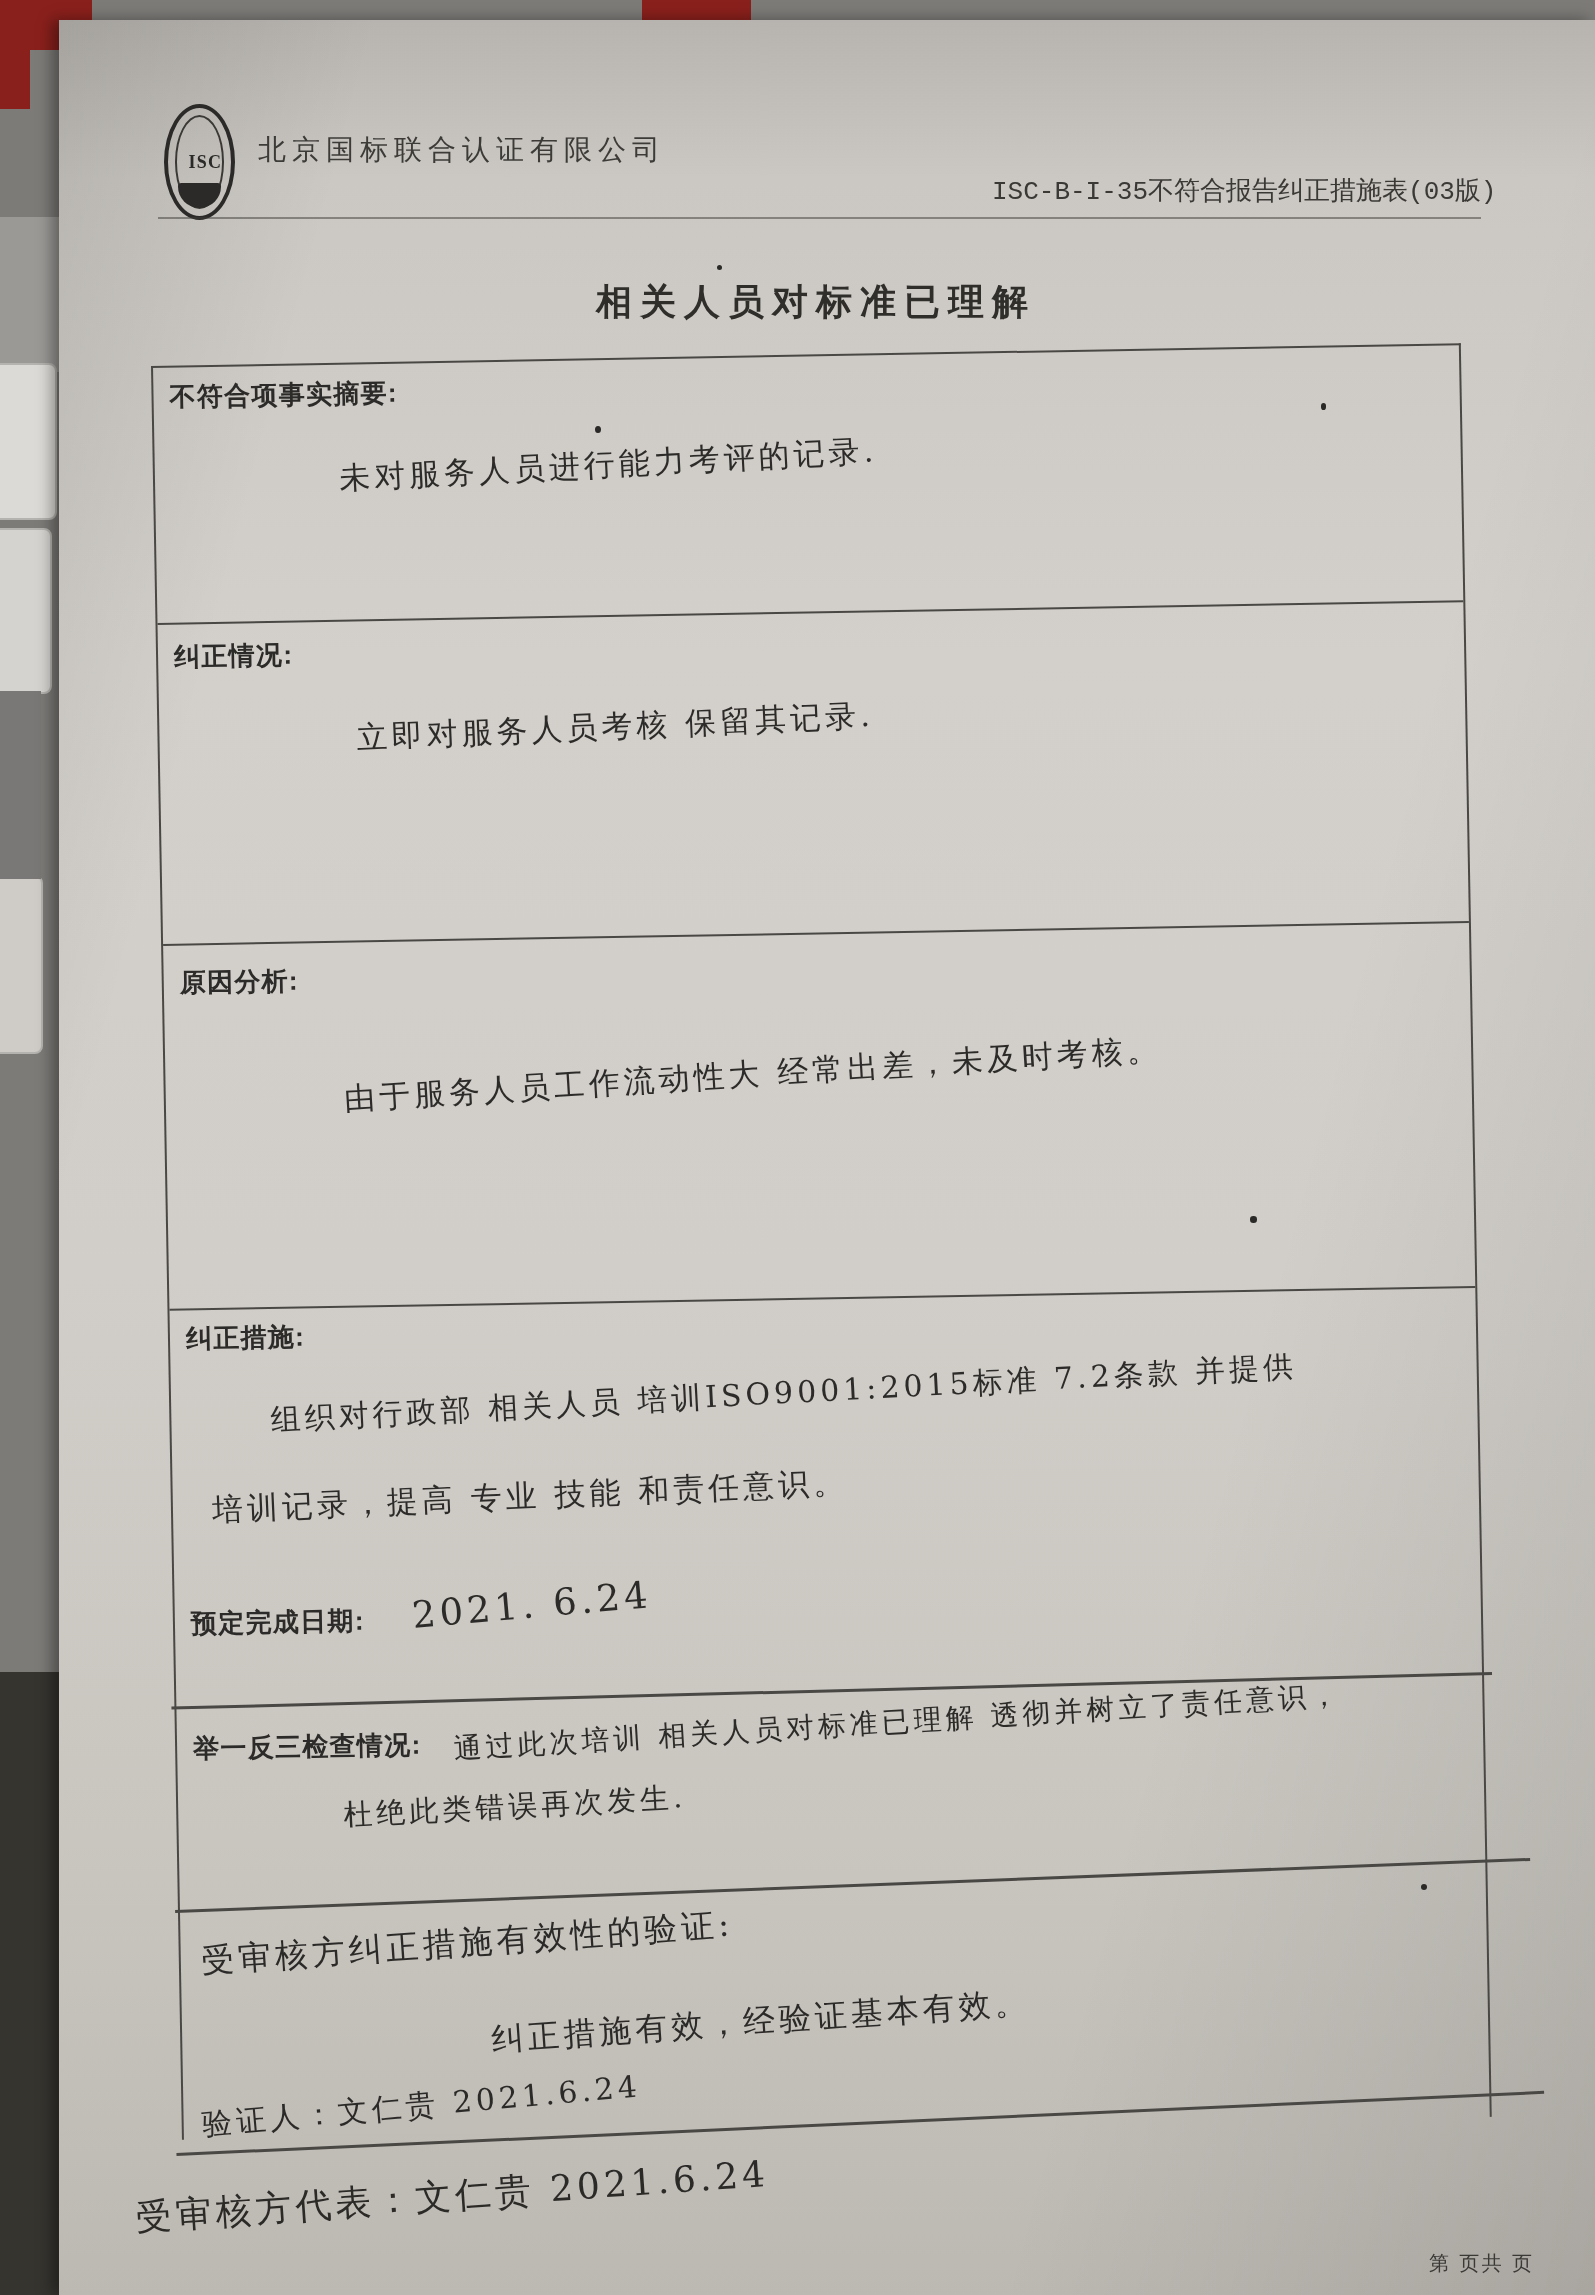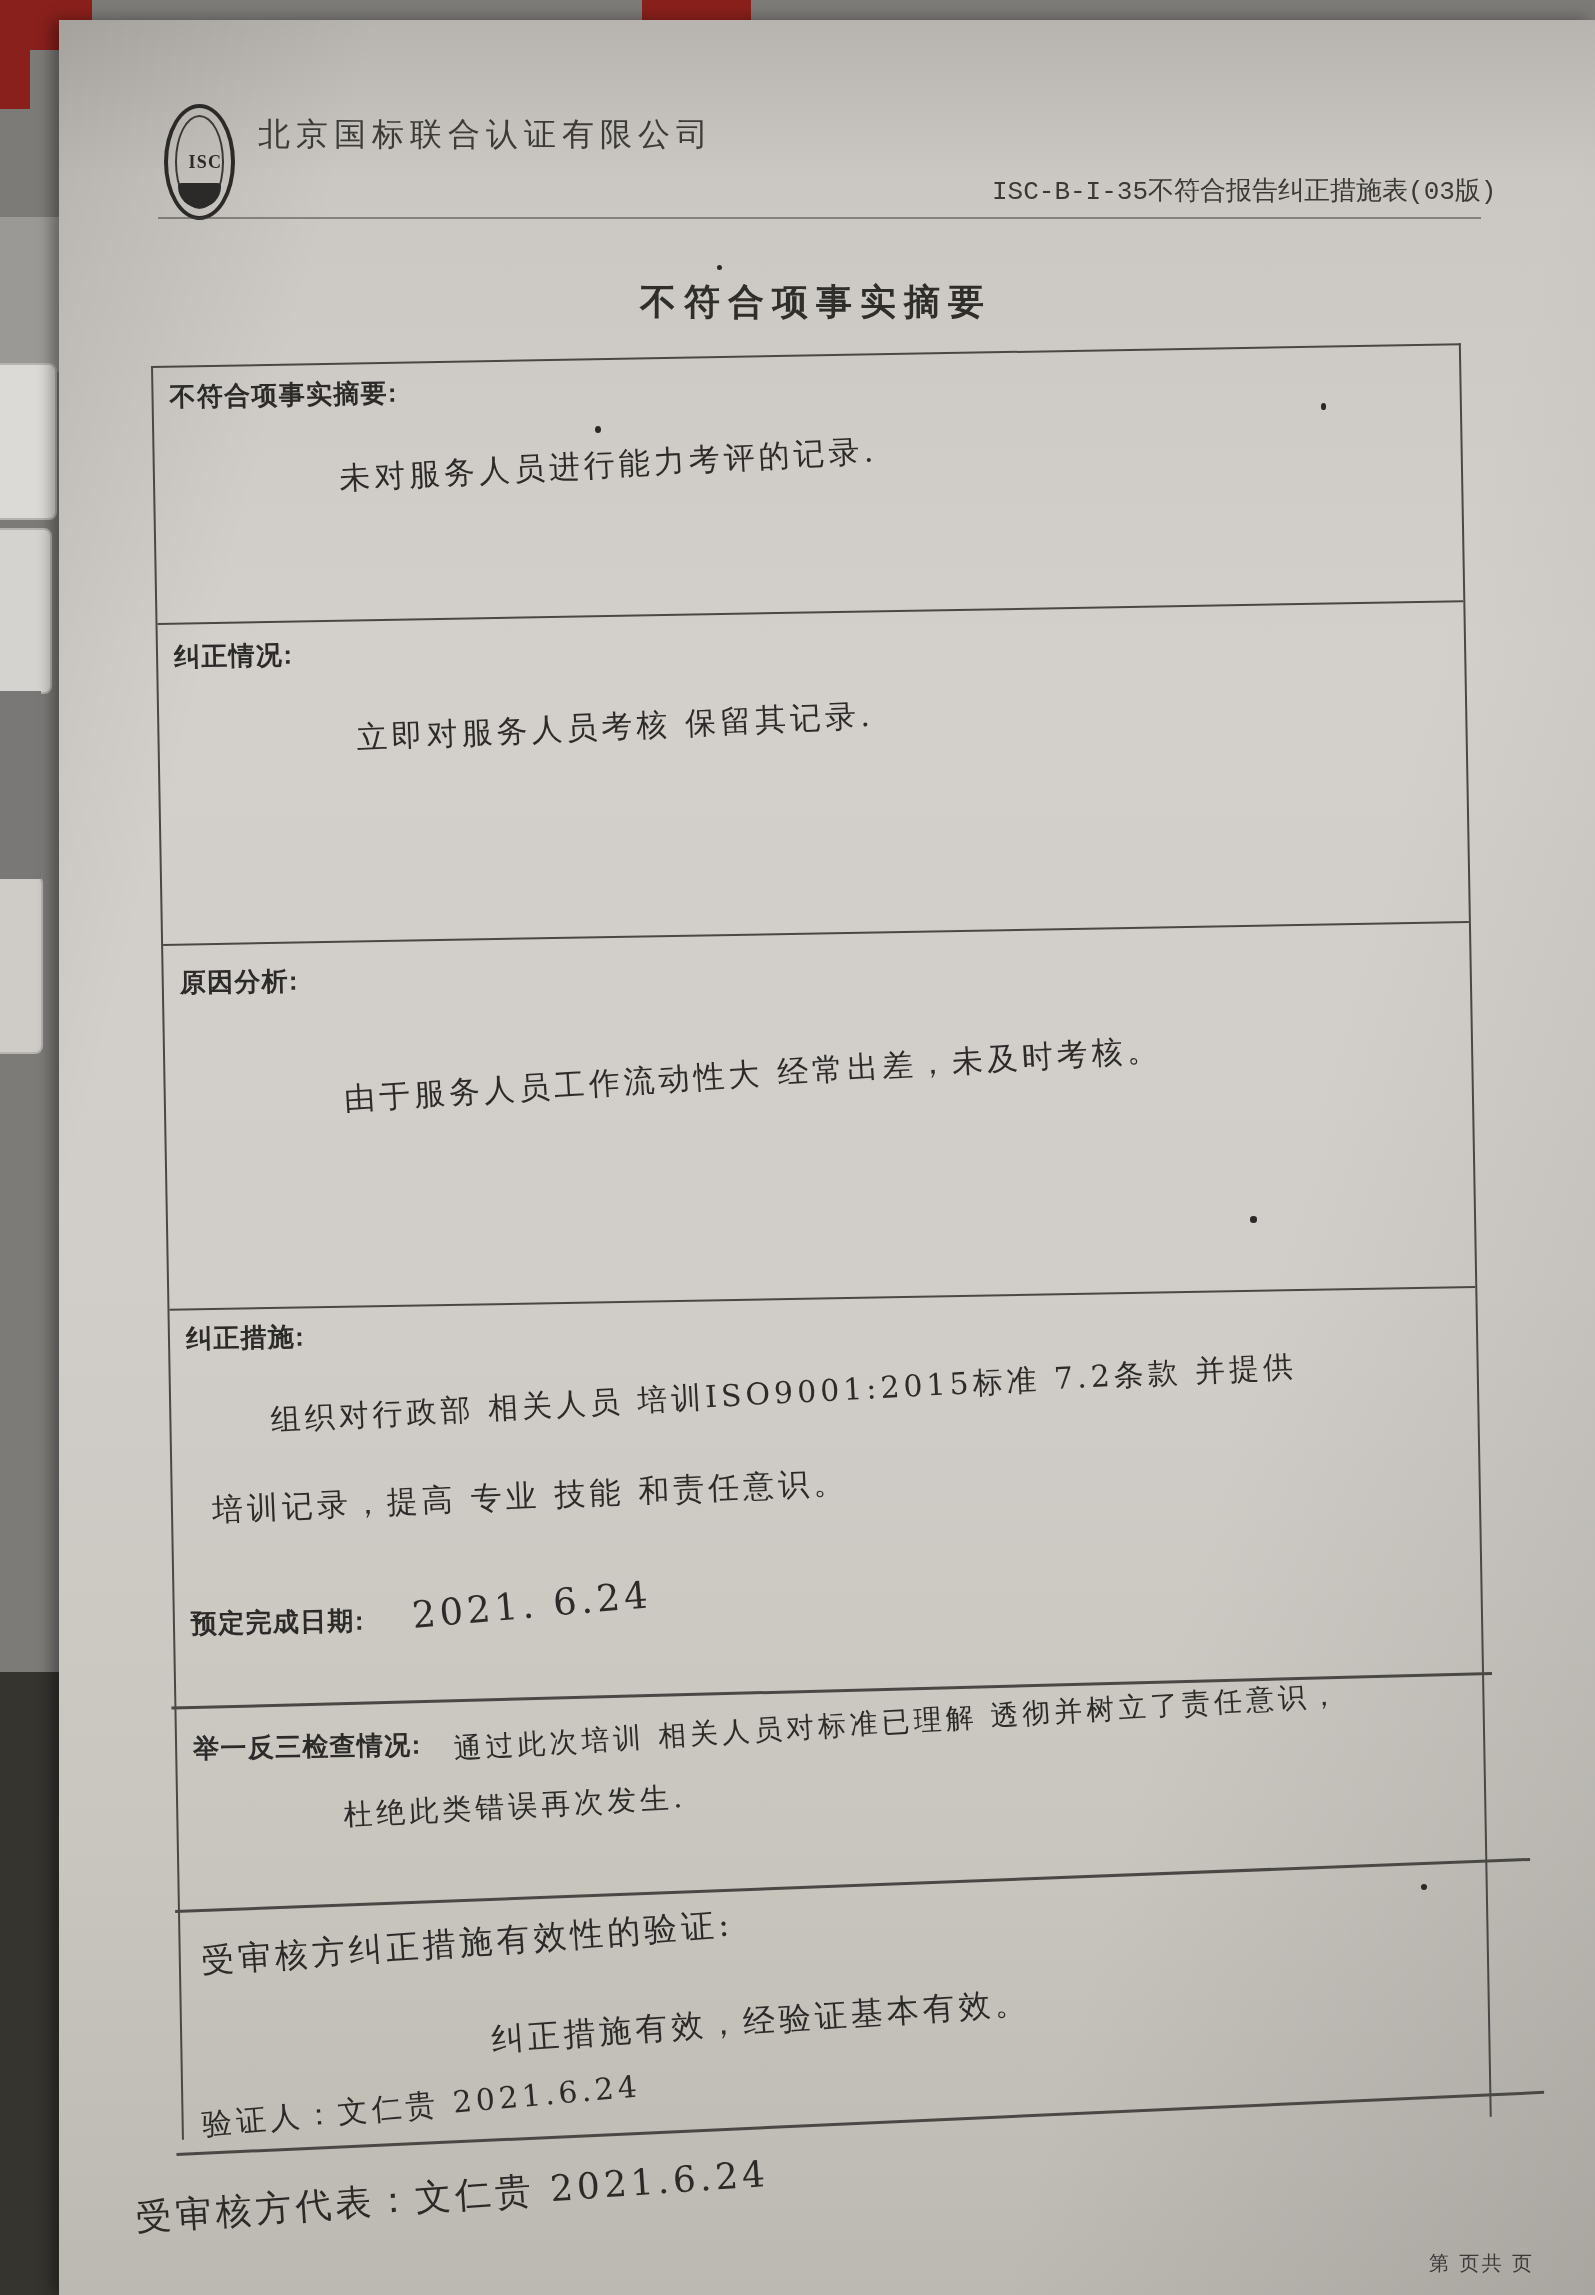--- a/index.html
+++ b/index.html
@@ -36,21 +36,21 @@
     position:absolute; inset:6.6px; border:2px solid #3a3936; border-radius:50%;
     display:flex; align-items:center; justify-content:flex-end;
   }
   .logo-text { font-size:18px; font-weight:700; letter-spacing:1.3px; color:#2b2a28;
                font-family:"Liberation Serif", serif; }
   .logo-base {
     position:absolute; left:16%; bottom:7%; width:68%; height:24%;
     background:#2b2a28; border-radius:5.3px 5.3px 32px 32px;
   }
   .company-cn {
-    position:absolute; left:199px; top:93px; font-size:32px; color:#3c3b38;
+    position:absolute; left:199px; top:111px; font-size:28px; color:#3c3b38;
     font-family:Liberation Sans, sans-serif; letter-spacing:6px;
   }
   .company-en {
     position:absolute; left:199px; top:153px; font-size:19px; color:#44433f;
     font-family:"DejaVu Sans Mono", monospace; letter-spacing:0.7px;
   }
   .doc-code {
     position:absolute; left:933px; top:153px; font-size:26px; color:#3a3936;
     font-family:Liberation Mono, monospace;
   }
@@ -106,21 +106,21 @@
   <div class="logo">
     <div class="logo-inner">
       <span class="logo-text">ISC</span>
     </div>
     <div class="logo-base"></div>
   </div>
   <div class="company-cn">北京国标联合认证有限公司</div>
   <div class="doc-code">ISC-B-I-35不符合报告纠正措施表(03版)</div>
   <div class="header-rule"></div>
 
-  <div class="form-title">不符合项事实摘要</div>
+  <div class="form-title">相关人员对标准已理解</div>
 
   <div class="speck" style="left:658px;top:245px;width:5.3px;height:5.3px;"></div>
   <div class="speck" style="left:536px;top:406px;width:6px;height:7.2px;"></div>
   <div class="speck" style="left:1262px;top:383px;width:5.3px;height:6.6px;"></div>
   <div class="speck" style="left:1191px;top:1196px;width:6.6px;height:6.6px;"></div>
   <div class="speck" style="left:1362px;top:1864px;width:6px;height:6px;"></div>
 
   <div class="form-table">
 
     <div class="row rule" style="top:0;height:257px;">

